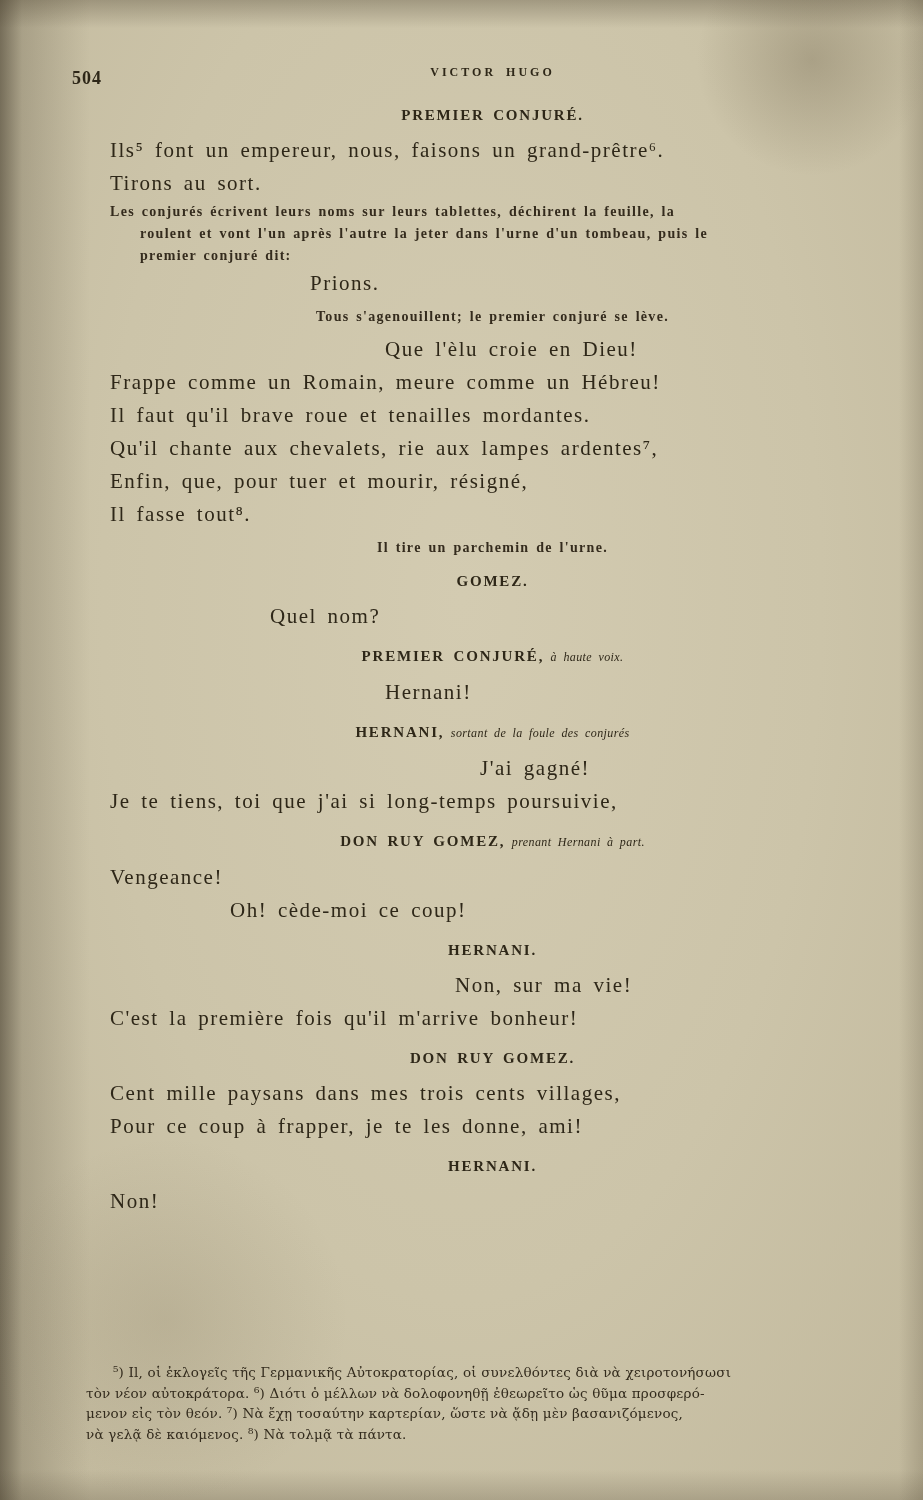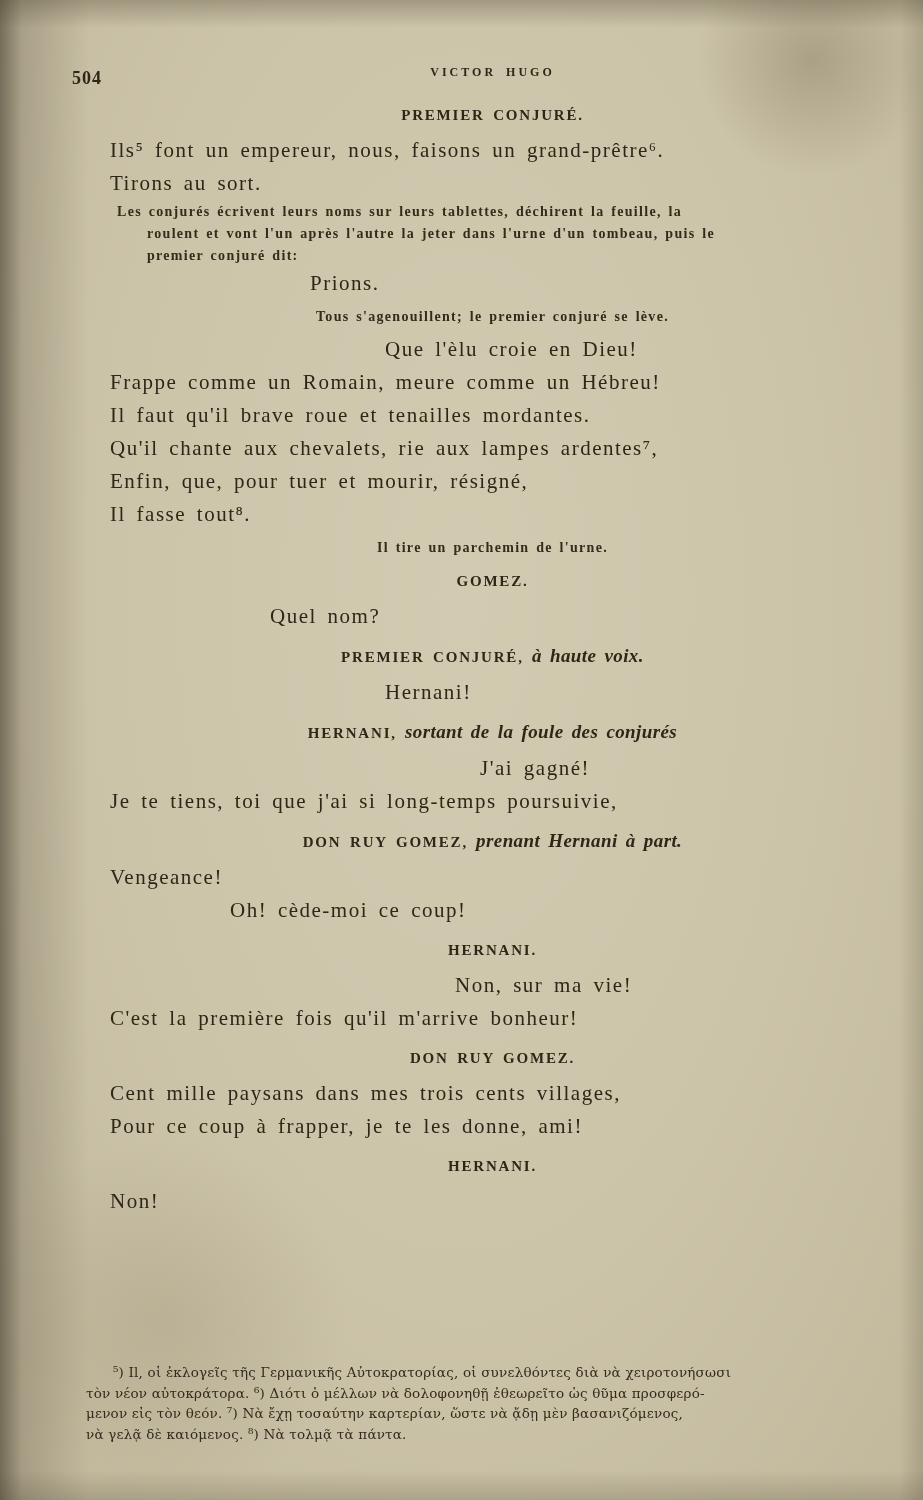--- a/index.html
+++ b/index.html
@@ -43,27 +43,27 @@
     letter-spacing: 1.5px; word-spacing: 4px;
   }
   .line.speaker {
     text-align: center;
     font-size: 15px; font-weight: bold;
     letter-spacing: 1.8px; word-spacing: 3px;
     line-height: 20px; margin: 13px 0 9px;
     white-space: nowrap;
   }
   .speaker-direction {
-    font-weight: bold; font-style: italic;
-    letter-spacing: 0.4px; font-size: 19px;
+    font-weight: normal; font-style: italic;
+    letter-spacing: 0.4px; font-size: 12px;
   }
   .line.stage {
     font-size: 14px; font-weight: bold;
     letter-spacing: 1.3px; word-spacing: 2px;
-    line-height: 21px; margin: 1px 7px;
+    line-height: 21px; margin: 1px 0;
     color: #342b1d;
   }
   .line.stage.align-center { text-align: center; margin: 6px 0; }
   .footnote-area {
     margin-top: auto;
     margin-left: -24px; margin-right: -14px;
     padding-bottom: 4px;
   }
   .footnote-rule {
     width: 0px; height: 1px;

